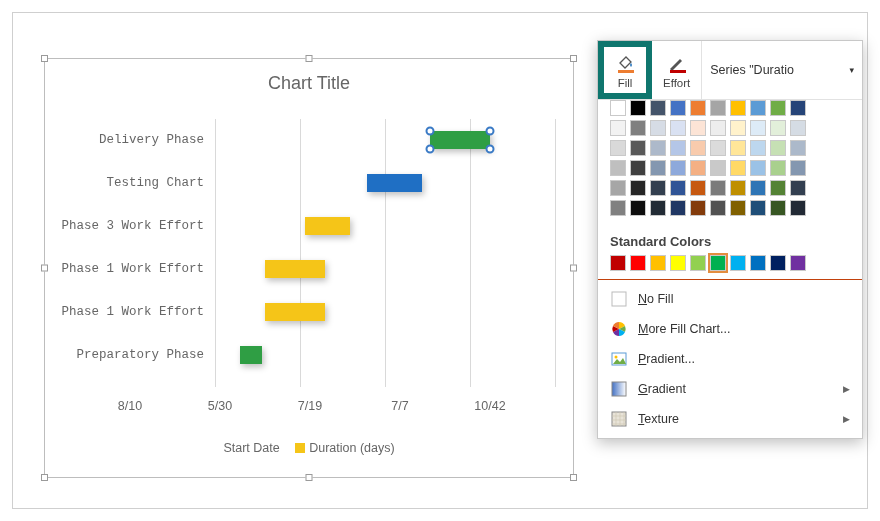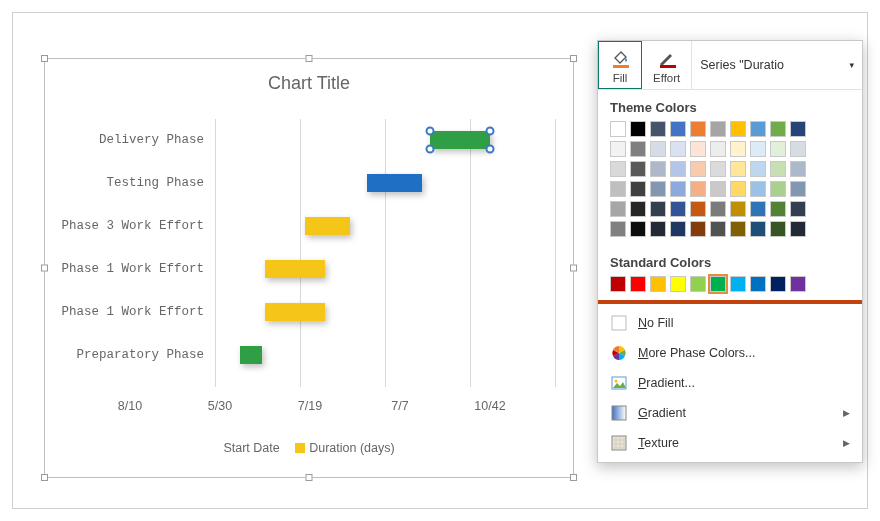--- a/index.html
+++ b/index.html
@@ -123,21 +123,21 @@
     flex-direction: column;
     align-items: center;
     justify-content: center;
     padding: 6px 10px 4px;
     font-size: 11.5px;
     color: #444;
     cursor: pointer;
     border: 1px solid transparent;
   }
   .tb-btn.active {
-    border: 1px solid #0f766e;
+    border: 6px solid #0f766e;
     background: #fff;
   }
   .tb-icon {
     width: 22px; height: 22px;
     display: flex; align-items: center; justify-content: center;
     margin-bottom: 2px;
   }
   .series-select {
     flex: 1;
     display: flex;
@@ -165,21 +165,21 @@
   .swatch {
     width: 16px; height: 16px;
     border: 1px solid #c9c9c9;
     cursor: pointer;
   }
   .swatch.selected {
     outline: 2px solid #e38d3f;
     outline-offset: 0;
   }
   .menu-list {
-    border-top: 4px solid #c2410c;
+    border-top: 1px solid #c2410c;
     padding: 4px 0;
   }
   .menu-item {
     display: flex;
     align-items: center;
     padding: 6px 12px;
     font-size: 12.5px;
     color: #333;
     cursor: pointer;
     gap: 10px;
@@ -209,21 +209,21 @@
   <div class="handle mid" style="left:50%;bottom:-4px;transform:translateX(-50%)"></div>
   <div class="handle mid" style="left:-4px;top:50%;transform:translateY(-50%)"></div>
   <div class="handle mid" style="right:-4px;top:50%;transform:translateY(-50%)"></div>
 
   <div class="chart-title">Chart Title</div>
 
   <div class="plot">
 
     <div class="axis-y-labels">
       <div class="ylabel" style="top:8%">Delivery Phase</div>
-      <div class="ylabel" style="top:24%">Testing Phase</div>
+      <div class="ylabel" style="top:24%">Testing Chart</div>
       <div class="ylabel" style="top:40%">Phase 3 Work Effort</div>
       <div class="ylabel" style="top:56%">Phase 1 Work Effort</div>
       <div class="ylabel" style="top:72%">Phase 1 Work Effort</div>
       <div class="ylabel" style="top:88%">Preparatory Phase</div>
     </div>
 
     <div class="gridline" style="left:160px"></div>
     <div class="gridline" style="left:245px"></div>
     <div class="gridline" style="left:330px"></div>
     <div class="gridline" style="left:415px"></div>
@@ -280,21 +280,20 @@
         </svg>
       </div>
       <span>Effort</span>
     </div>
     <div class="series-select">
       <span>Series "Duratio</span>
       <span style="font-size:9px">▾</span>
     </div>
   </div>
 
-  <div class="section-header">Theme Colors</div>
   <div class="color-grid theme-grid" id="theme-grid">
       <div class="swatch" style="background: rgb(255, 255, 255);"></div>
       <div class="swatch" style="background: rgb(0, 0, 0);"></div>
       <div class="swatch" style="background: rgb(68, 84, 106);"></div>
       <div class="swatch" style="background: rgb(68, 114, 196);"></div>
       <div class="swatch" style="background: rgb(237, 125, 49);"></div>
       <div class="swatch" style="background: rgb(165, 165, 165);"></div>
       <div class="swatch" style="background: rgb(255, 192, 0);"></div>
       <div class="swatch" style="background: rgb(91, 155, 213);"></div>
       <div class="swatch" style="background: rgb(112, 173, 71);"></div>
@@ -379,21 +378,21 @@
         <svg width="16" height="16" viewBox="0 0 16 16">
           <circle cx="8" cy="8" r="7" fill="#fff"></circle>
           <path d="M8 8 L8 1 A7 7 0 0 1 14 5 Z" fill="#ffc000"></path>
           <path d="M8 8 L14 5 A7 7 0 0 1 14 11 Z" fill="#70ad47"></path>
           <path d="M8 8 L14 11 A7 7 0 0 1 8 15 Z" fill="#00b0f0"></path>
           <path d="M8 8 L8 15 A7 7 0 0 1 2 11 Z" fill="#7030a0"></path>
           <path d="M8 8 L2 11 A7 7 0 0 1 2 5 Z" fill="#c00000"></path>
           <path d="M8 8 L2 5 A7 7 0 0 1 8 1 Z" fill="#ed7d31"></path>
         </svg>
       </div>
-      <span><span class="underline">M</span><span>ore Phase Colors...</span></span>
+      <span><span class="underline">M</span><span>ore Fill Chart...</span></span>
     </div>
     <div class="menu-item">
       <div class="mi-icon">
         <svg width="16" height="16">
             <rect x="1" y="2" width="14" height="12" fill="#fff" stroke="#5b9bd5"></rect>
             <circle cx="5" cy="6" r="1.5" fill="#ffc000"></circle>
             <path d="M2 13 L6 8 L9 11 L12 7 L15 13 Z" fill="#70ad47"></path>
           </svg>
       </div>
       <span><span class="underline">P</span><span>radient...</span></span>

